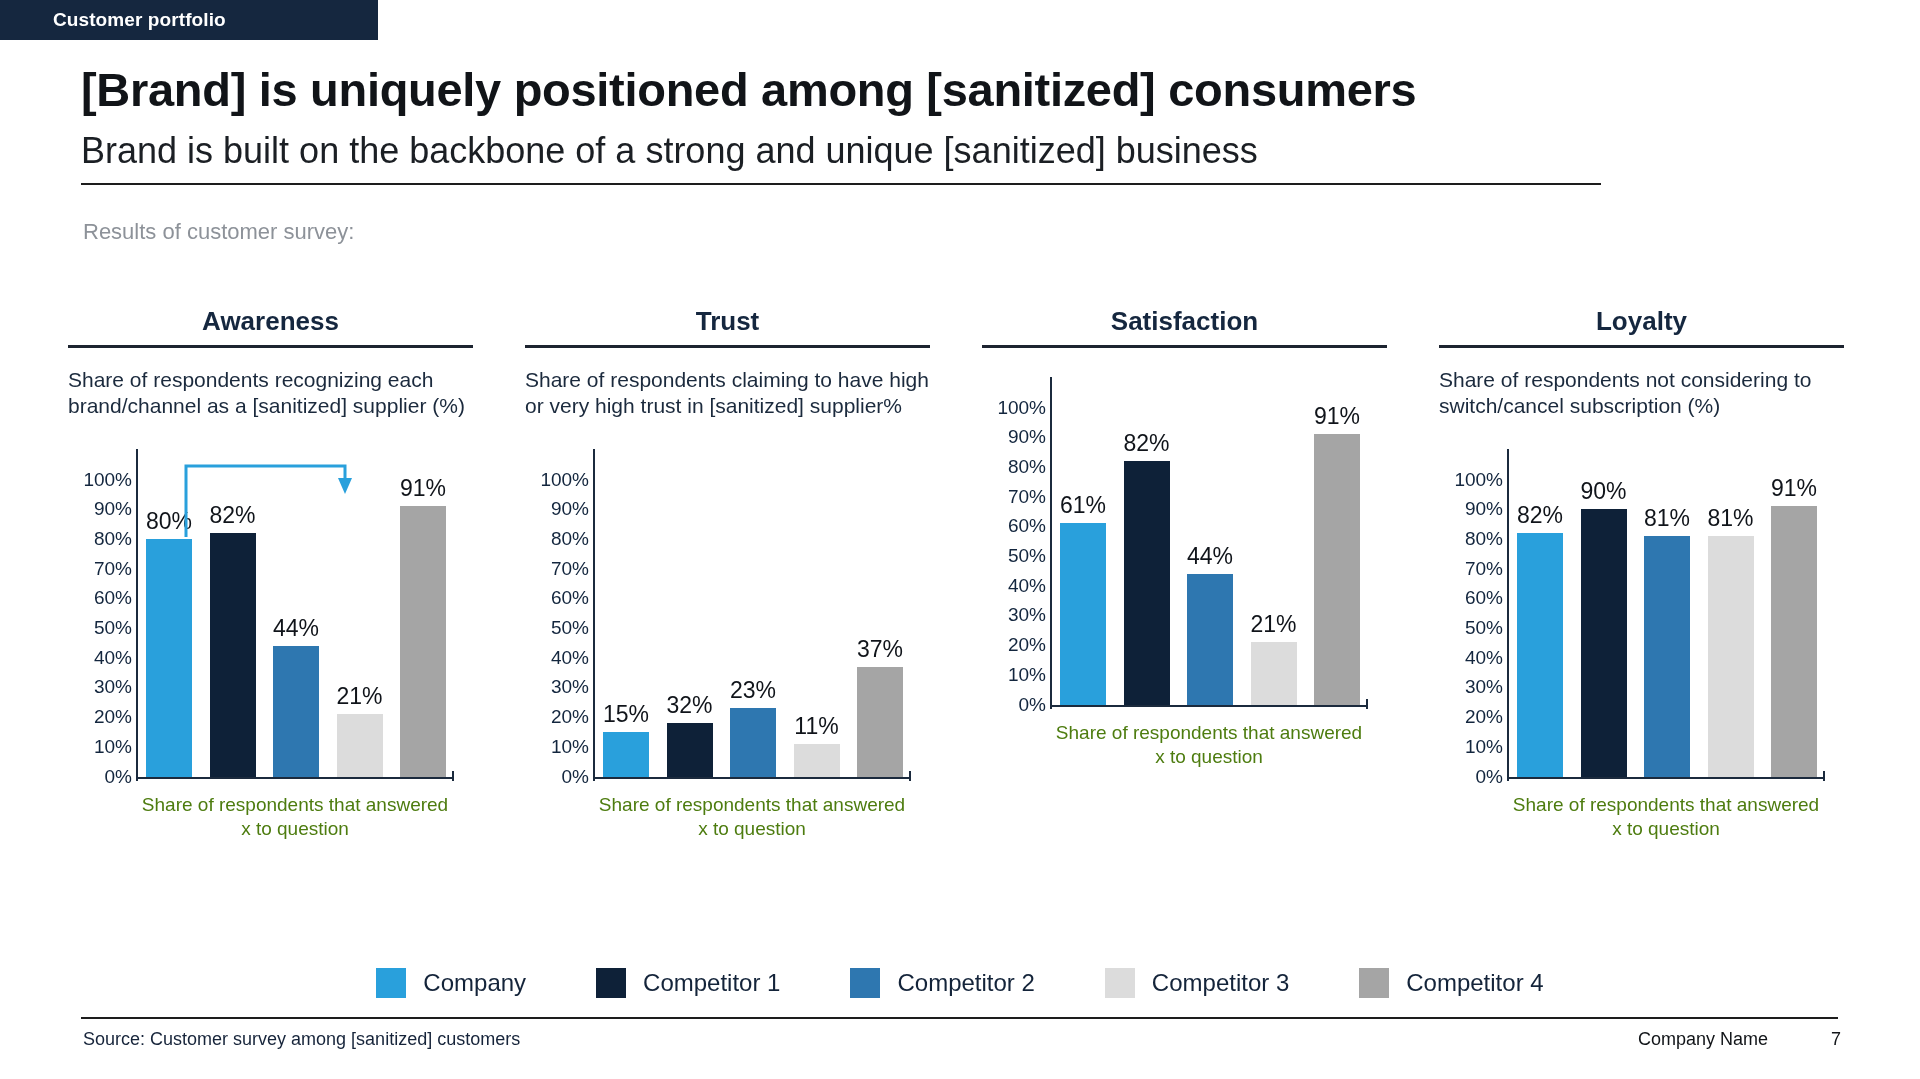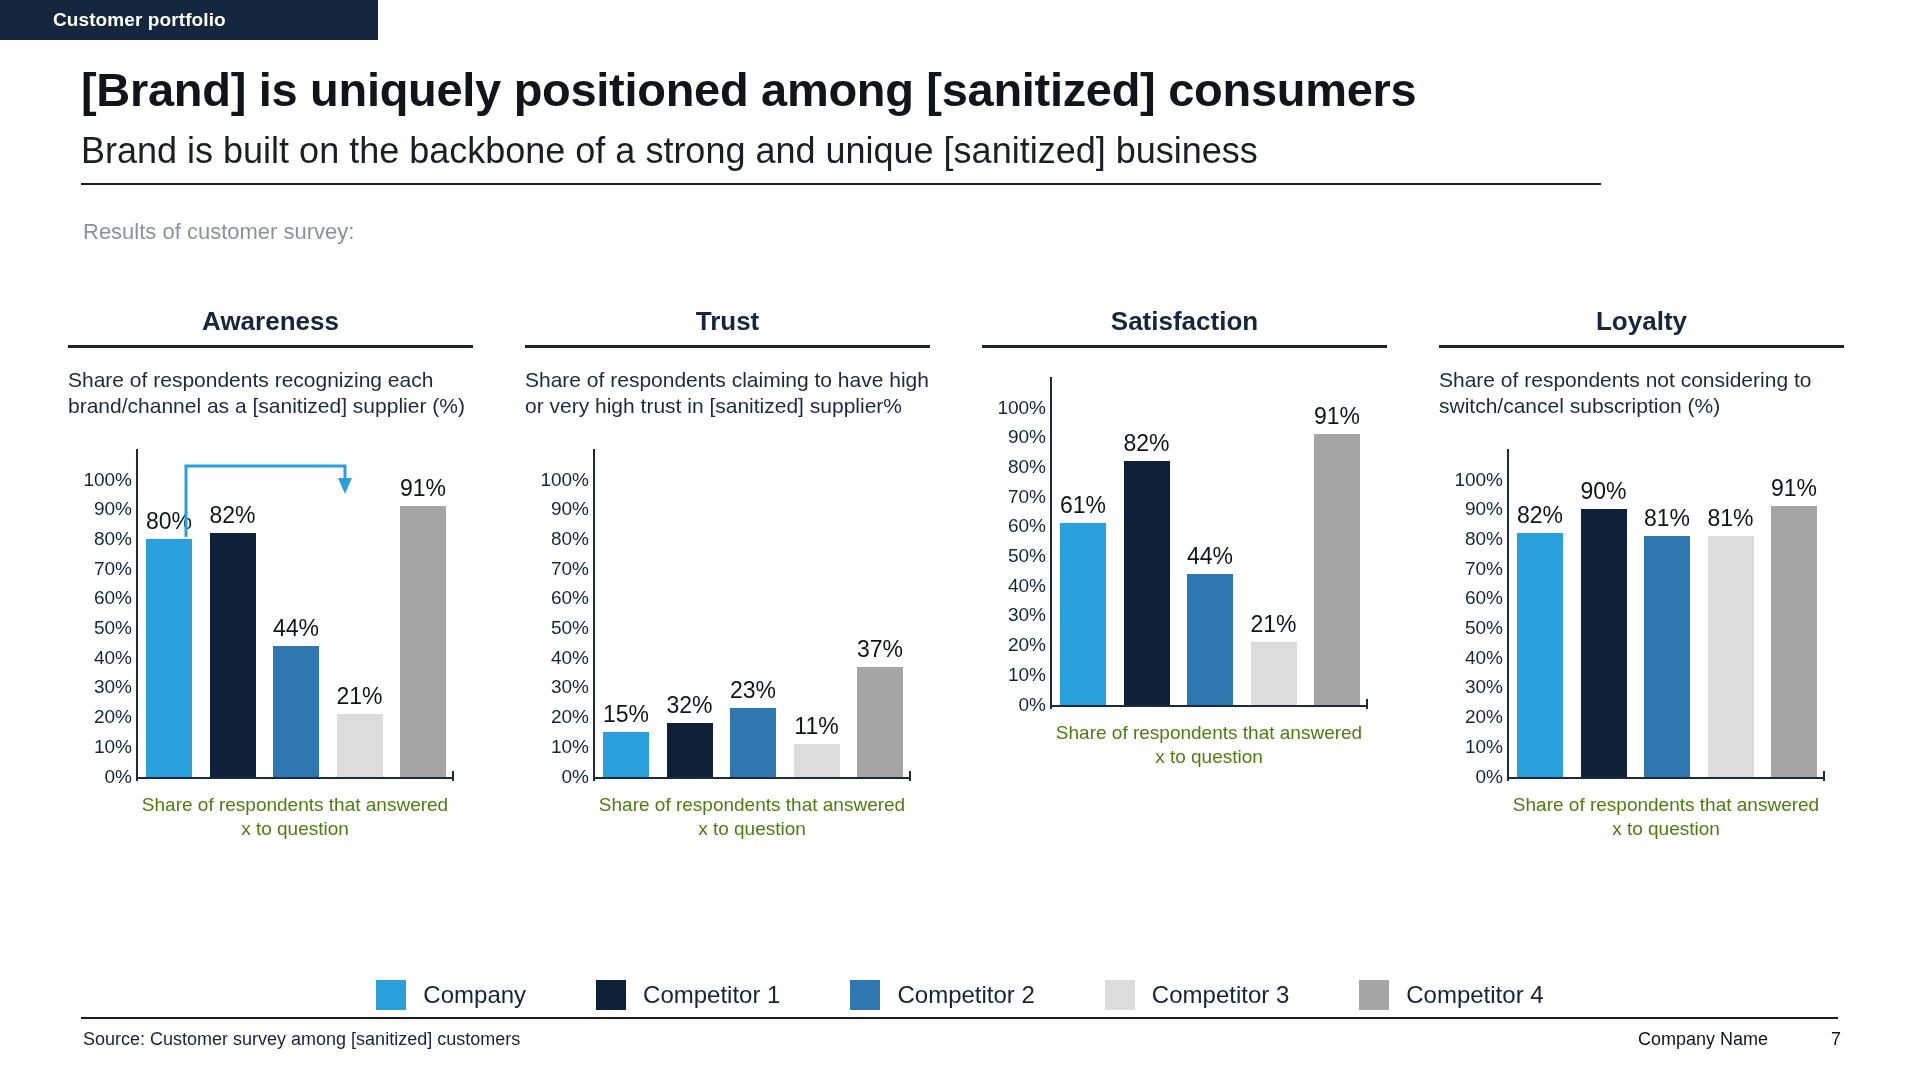--- a/index.html
+++ b/index.html
@@ -104,21 +104,21 @@
   }
 
   
   .callout { position: absolute; left: 0; top: 0; pointer-events: none; }
 
   
   .legend {
     position: absolute; left: 0; top: 968px; width: 1920px;
     display: flex; justify-content: center; align-items: center; gap: 70px;
   }
-  .legend-item { display: flex; align-items: center; gap: 17px; margin-top: 12px; }
+  .legend-item { display: flex; align-items: center; gap: 17px; }
   .legend-swatch { width: 30px; height: 30px; }
   .legend-label { font-size: 24px; color: #14243a; white-space: nowrap; }
 
   
   .footer-rule {
     position: absolute; left: 81px; top: 1017px;
     width: 1757px; height: 2px; background: #1d1d1d;
   }
   .source {
     position: absolute; left: 83px; top: 1029px;

